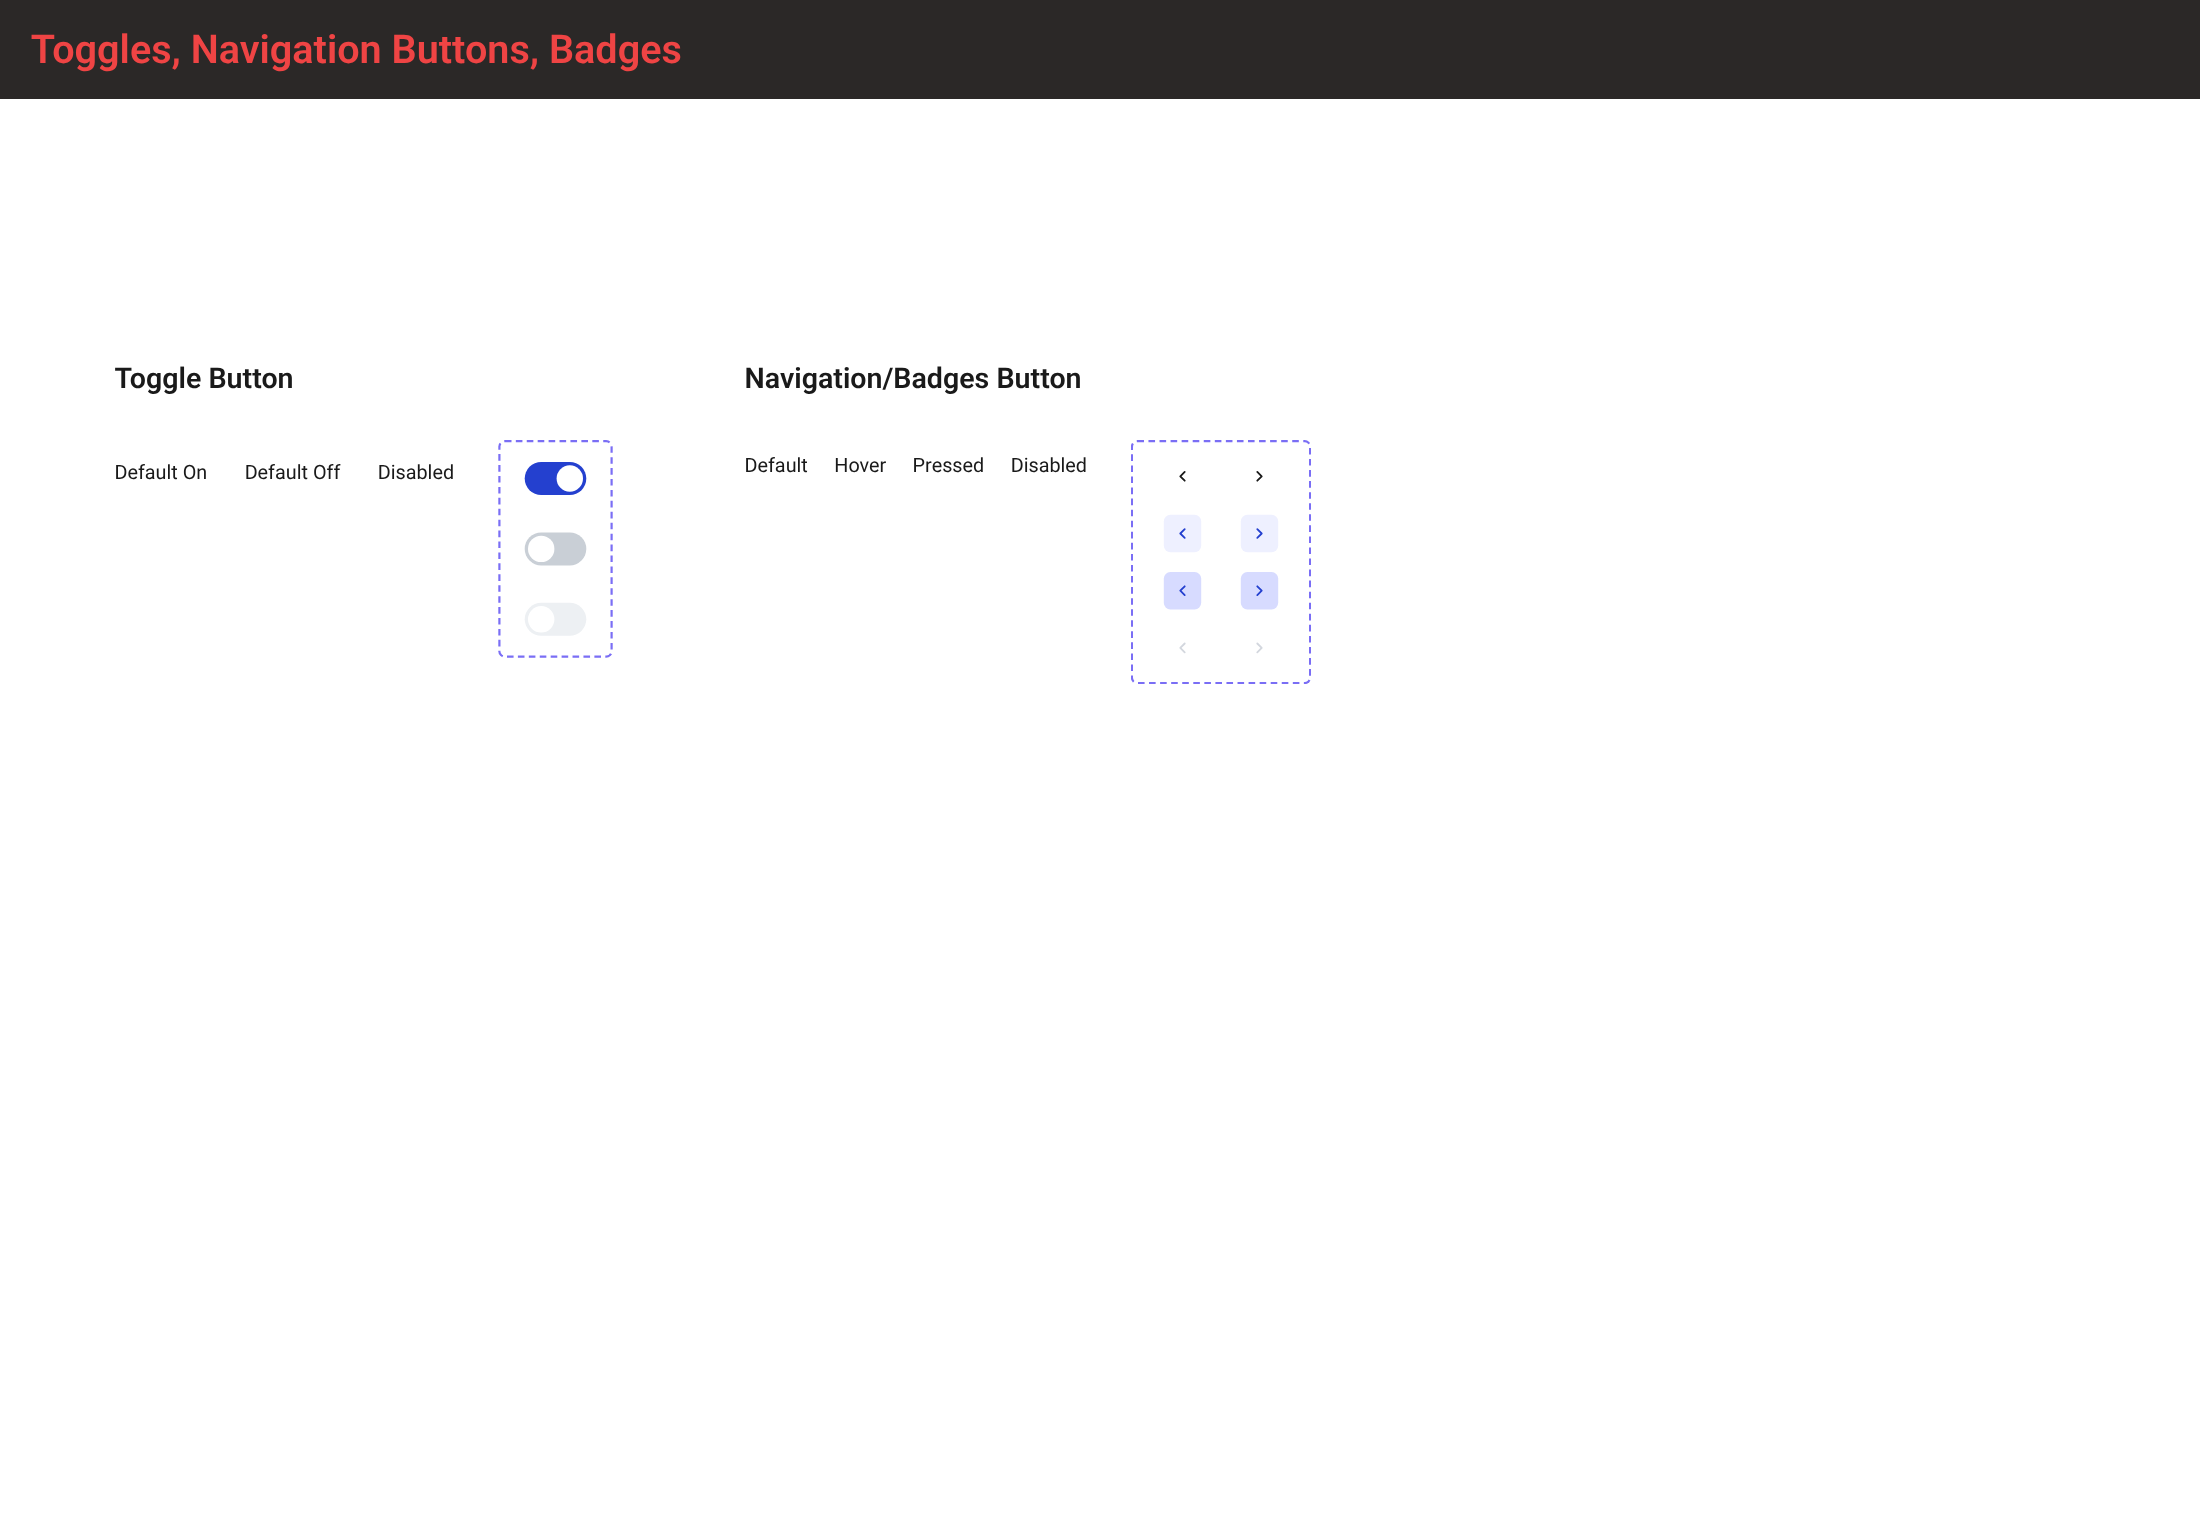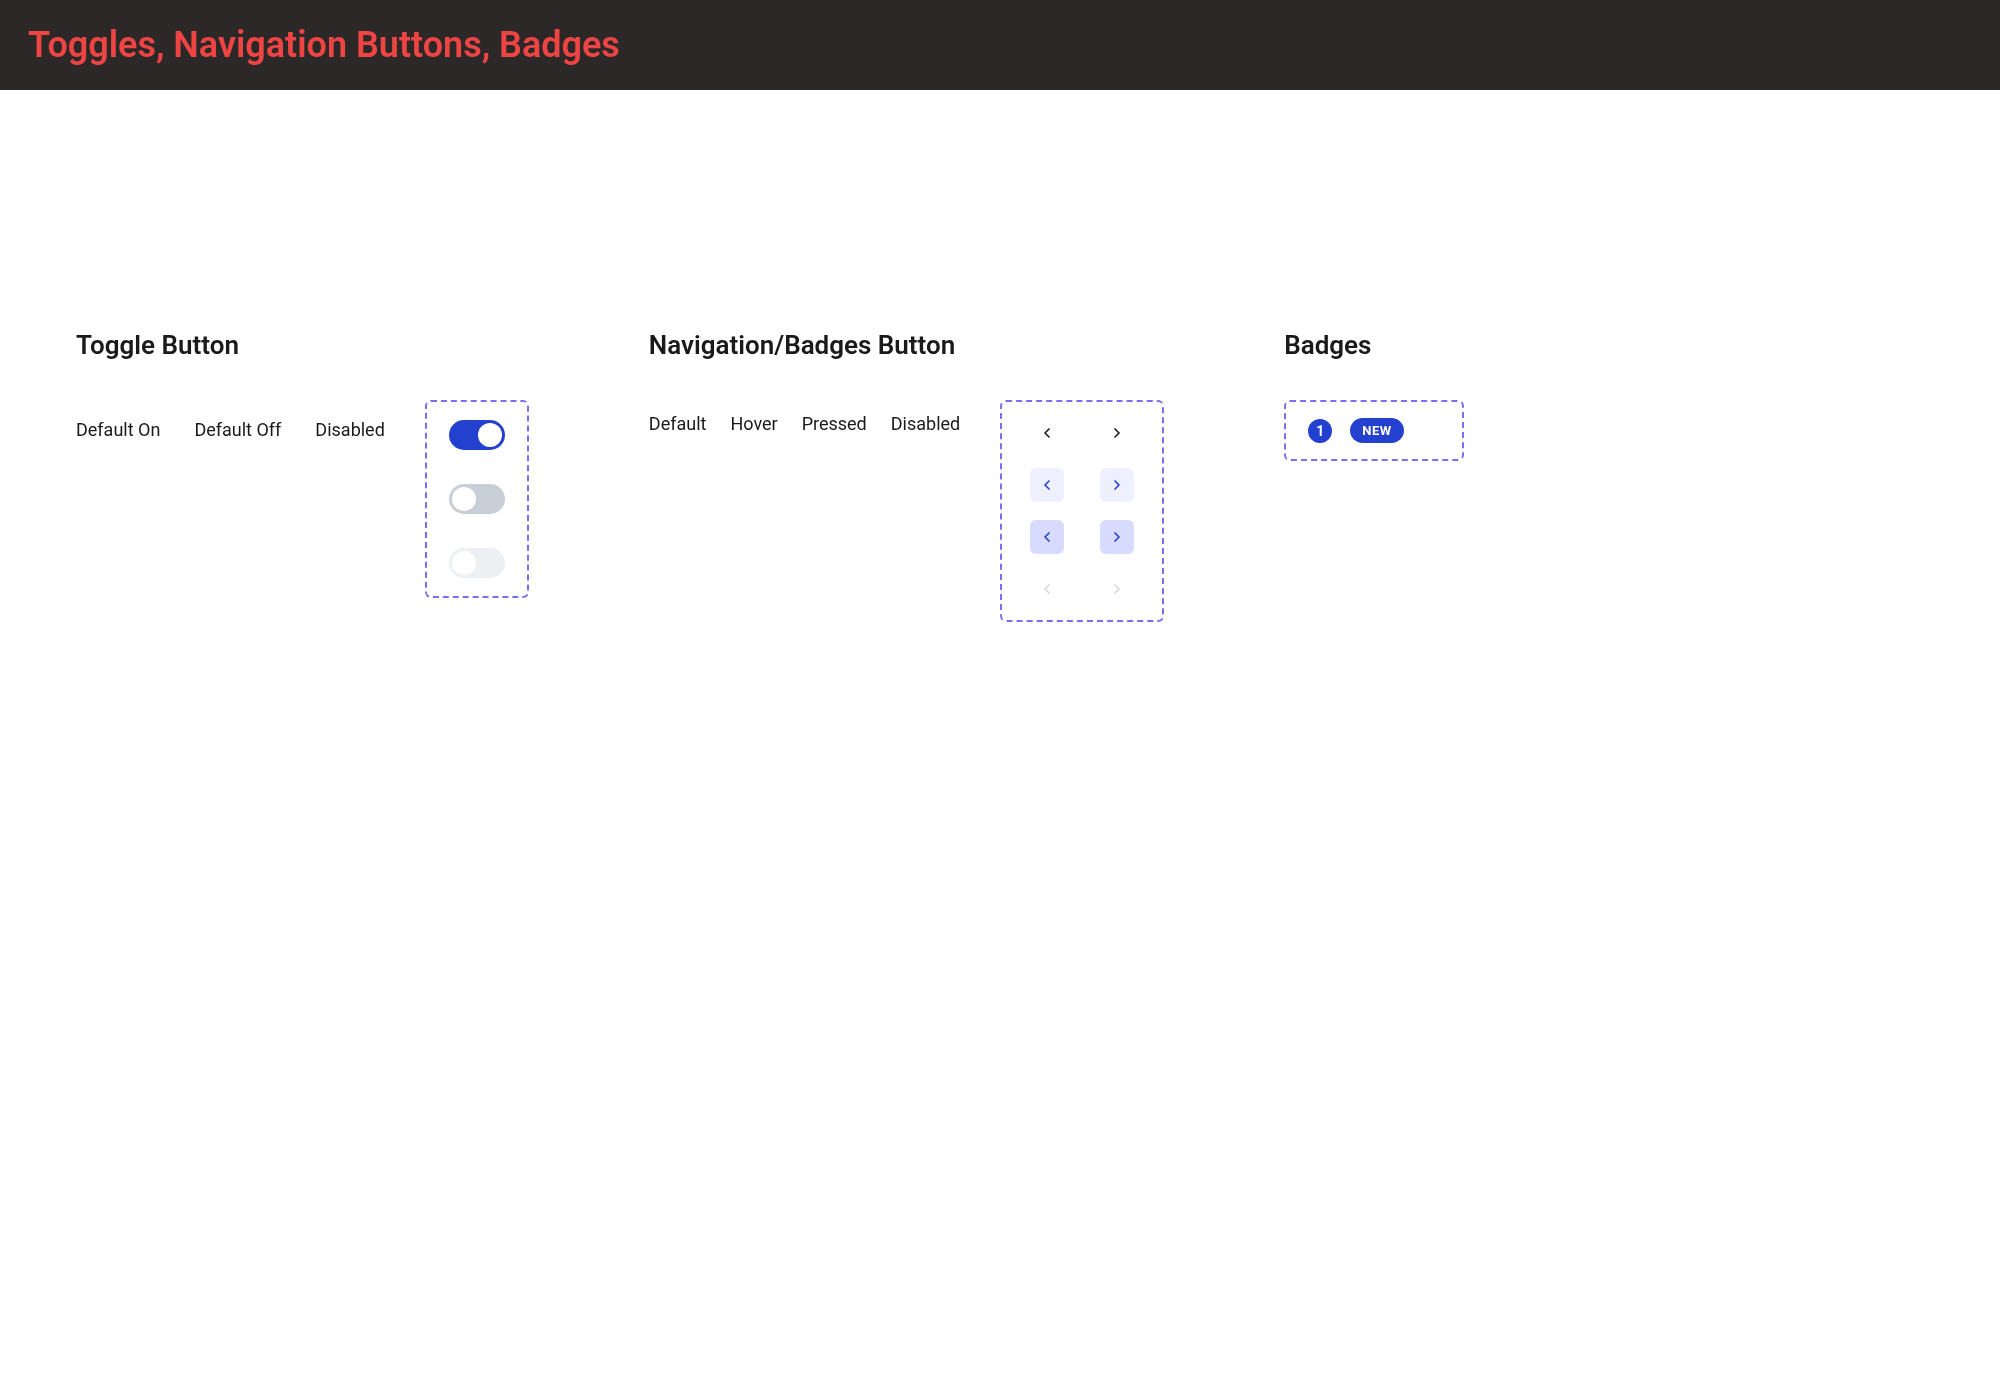--- a/index.html
+++ b/index.html
@@ -13,21 +13,21 @@
       color: #1a1a1a;
     }
     .header {
       background: #2b2827;
       color: #ef4444;
       padding: 24px 28px;
       font-size: 36px;
       font-weight: 600;
     }
     .content {
-      padding: 240px 140px 0 76px;
+      padding: 240px 140px 0 104px;
       display: flex;
       gap: 120px;
       align-items: flex-start;
     }
     .section {
       display: flex;
       flex-direction: column;
     }
     .section-title {
       font-size: 26px;
@@ -251,21 +251,14 @@
           <div class="nav-btn nav-disabled">
             <svg width="16" height="16" viewBox="0 0 24 24" fill="none" stroke-width="2.5" stroke-linecap="round" stroke-linejoin="round">
                 <polyline points="9 18 15 12 9 6"></polyline>
               </svg>
           </div>
         </div>
       </div>
     </div>
   </div>
 
-  <div class="section">
-    <div class="section-title">Badges</div>
-    <div class="badges-box">
-      <div class="badge-circle">1</div>
-      <div class="badge-pill">NEW</div>
-    </div>
-  </div>
 
 </div>
 
 </body></html>

